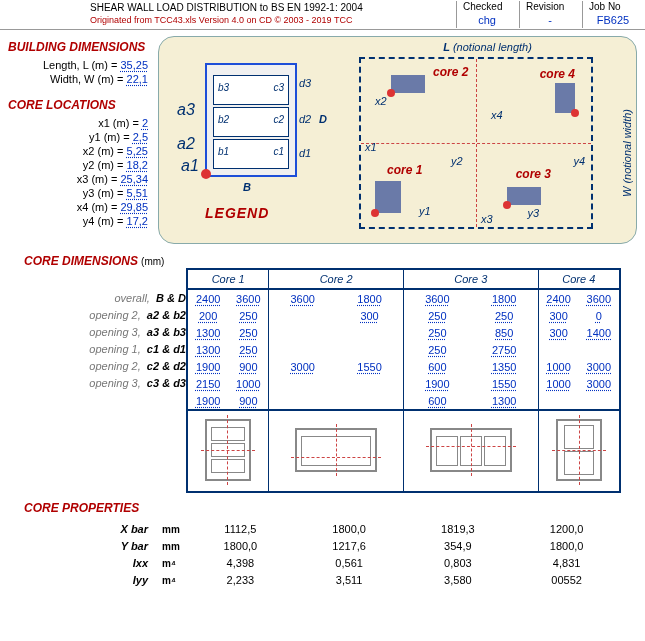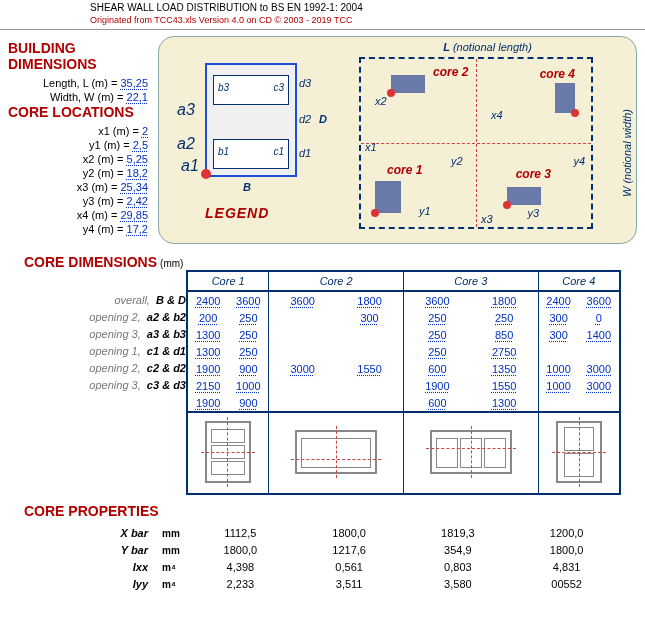--- a/index.html
+++ b/index.html
@@ -36,22 +36,23 @@
     display:flex;
     padding: 6px 8px 0 8px;
   }
   .leftcol {
     width: 140px;
     flex-shrink:0;
   }
   .section-head {
     color:#b00000;
     font-weight:bold;
-    font-size:14px;
+    font-size:12px;
     margin: 4px 0 4px 0;
+    font-style: italic;
   }
   .param {
     text-align:right;
     padding: 1px 0;
     font-size:11px;
   }
   .param span.lab { color:#000; }
   .param span.v {
     color:#0030c0;
     text-decoration: underline dotted #0030c0;
@@ -190,52 +191,70 @@
   .props-col { flex:1; text-align:center; }
 </style>
 </head>
 <body>
 
 <div class="header">
   <div class="header-left">
     <div class="title">SHEAR WALL LOAD DISTRIBUTION to BS EN 1992-1: 2004</div>
     <div class="orig">Originated from TCC43.xls Version 4.0 on CD © 2003 - 2019 TCC</div>
   </div>
+  <div class="header-cells">
+    <div class="header-cell">
+      <div class="lbl">Checked</div>
+      <div class="val">chg</div>
+    </div>
+    <div class="header-cell">
+      <div class="lbl">Revision</div>
+      <div class="val">-</div>
+    </div>
+    <div class="header-cell">
+      <div class="lbl">Job No</div>
+      <div class="val">FB625</div>
+    </div>
+  </div>
 </div>
 
 <div class="page">
 
   <div class="leftcol">
     <div class="section-head">BUILDING DIMENSIONS</div>
     <div class="param"><span class="lab">Length, L (m) =</span> <span class="v">35,25</span></div>
     <div class="param"><span class="lab">Width, W (m) =</span> <span class="v">22,1</span></div>
 
-    <div class="section-head" style="margin-top:0">CORE LOCATIONS</div>
+    <div class="section-head" style="margin-top:12px">CORE LOCATIONS</div>
     <div class="param"><span class="lab">x1 (m) =</span> <span class="v">2</span></div>
     <div class="param"><span class="lab">y1 (m) =</span> <span class="v">2,5</span></div>
     <div class="param"><span class="lab">x2 (m) =</span> <span class="v">5,25</span></div>
     <div class="param"><span class="lab">y2 (m) =</span> <span class="v">18,2</span></div>
     <div class="param"><span class="lab">x3 (m) =</span> <span class="v">25,34</span></div>
-    <div class="param"><span class="lab">y3 (m) =</span> <span class="v">2,42</span></div>
+    <div class="param"><span class="lab">y3 (m) =</span> <span class="v">5,51</span></div>
     <div class="param"><span class="lab">x4 (m) =</span> <span class="v">29,85</span></div>
     <div class="param"><span class="lab">y4 (m) =</span> <span class="v">17,2</span></div>
   </div>
 
   <div class="diagram-wrap">
     <div class="diagram">
       <div class="notional">
         <span style="font-weight:bold;font-style:italic">L</span>
         <span>(notional length)</span>
       </div>
 
       <div class="legendbox">
         <div class="coreframe">
           <div class="op" style="top:10px;">
               <span style="left:4px;top:6px">b3</span>
               <span style="right:4px;top:6px">c3</span>
+            </div>
+          <div class="op" style="top:42px;">
+              <span style="left:4px;top:6px">b2</span>
+              <span style="right:4px;top:6px">c2</span>
             </div>
           <div class="op" style="top:74px;">
               <span style="left:4px;top:6px">b1</span>
               <span style="right:4px;top:6px">c1</span>
             </div>
         </div>
         <div class="a-reddot" style="left:30px; top:112px;"></div>
         <div class="adim" style="left:10px; top:100px;">a1</div>
         <div class="adim" style="left:6px; top:78px;">a2</div>
         <div class="adim" style="left:6px; top:44px;">a3</div>

